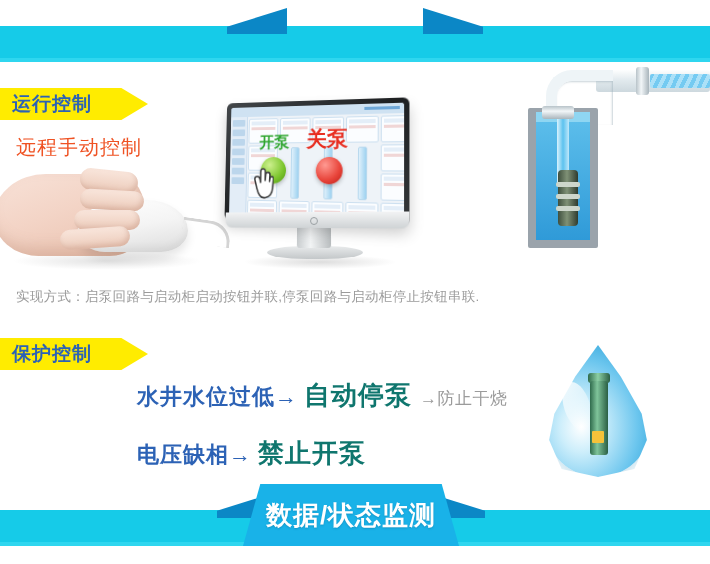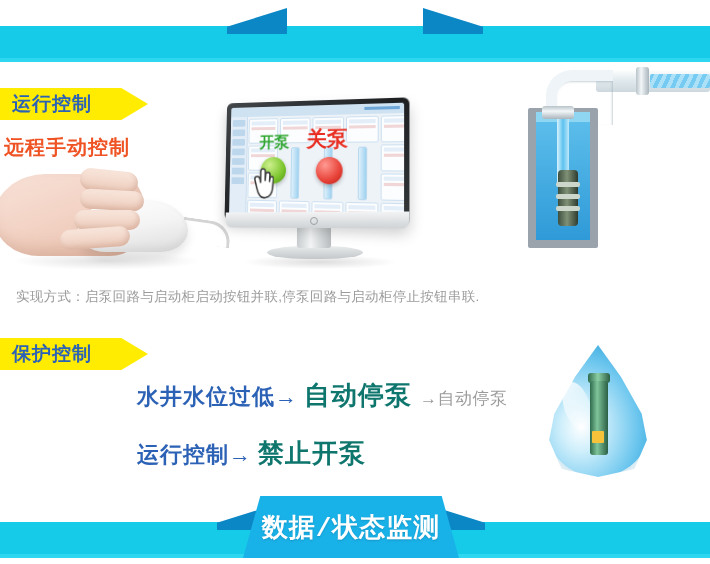--- a/index.html
+++ b/index.html
@@ -34,39 +34,39 @@
     position:absolute;top:0px;left:253px;width:204px;height:62px;
     background:#19b2e8;
     clip-path:polygon(8% 0%,92% 0%,100% 100%,0% 100%);
     display:flex;align-items:center;justify-content:center;
   }
   .banner .ribbon span{
     color:#ffffff;font-size:26px;font-weight:bold;letter-spacing:1px;
     text-shadow:0 1px 2px rgba(0,60,95,.25);
   }
   #banner-top{top:0;}
-  #banner-bottom{top:496px;font-family:Liberation Mono, monospace;}
+  #banner-bottom{top:484px;}
   #banner-bottom .ribbon{left:243px;width:216px;}
 
   
   .tag{
     position:absolute;height:32px;width:148px;background:#ffec00;
     clip-path:polygon(0% 0%,82% 0%,100% 50%,82% 100%,0% 100%);
     display:flex;align-items:center;
   }
   .tag span{
     color:#2c62b5;font-size:19px;font-weight:bold;margin-left:12px;letter-spacing:1px;
   }
   #tag-run{left:0;top:88px;}
   #tag-protect{left:0;top:338px;}
 
   
   #remote-label{
-    position:absolute;left:4px;top:134px;
-    color:#ef5223;font-size:20px;font-weight:bold;letter-spacing:1px;
+    position:absolute;left:16px;top:134px;
+    color:#ef5223;font-size:20px;font-weight:normal;letter-spacing:1px;
   }
 
   
   .handmouse{position:absolute;left:-6px;top:168px;width:215px;height:110px;}
   .hand{
     position:absolute;left:0;top:6px;width:150px;height:82px;
     background:linear-gradient(160deg,#f8e2d8 0%,#f3d4c6 45%,#e9c0ad 100%);
     border-radius:70px 38px 46px 60px/58px 44px 40px 52px;
     box-shadow:inset -6px -8px 14px rgba(190,140,118,.35);
   }
@@ -395,25 +395,25 @@
 
   <div id="impl-note">实现方式：启泵回路与启动柜启动按钮并联,停泵回路与启动柜停止按钮串联.</div>
 
   <div class="tag" id="tag-protect">
     <span>保护控制</span>
   </div>
 
   <div class="rule" id="rule-1">
     <span class="cond">水井水位过低→</span>
     <span class="act">自动停泵</span>
-    <span class="res">→自动停泵</span>
+    <span class="res">→防止干烧</span>
   </div>
 
   <div class="rule" id="rule-2">
-    <span class="cond">运行控制→</span>
+    <span class="cond">电压缺相→</span>
     <span class="act">禁止开泵</span>
   </div>
 
   <div class="droplet">
     <div class="drop-shape"></div>
     <div class="drop-gloss"></div>
     <div class="drop-pump-head"></div>
     <div class="drop-pump"></div>
     <div class="drop-pump-tag"></div>
   </div>

